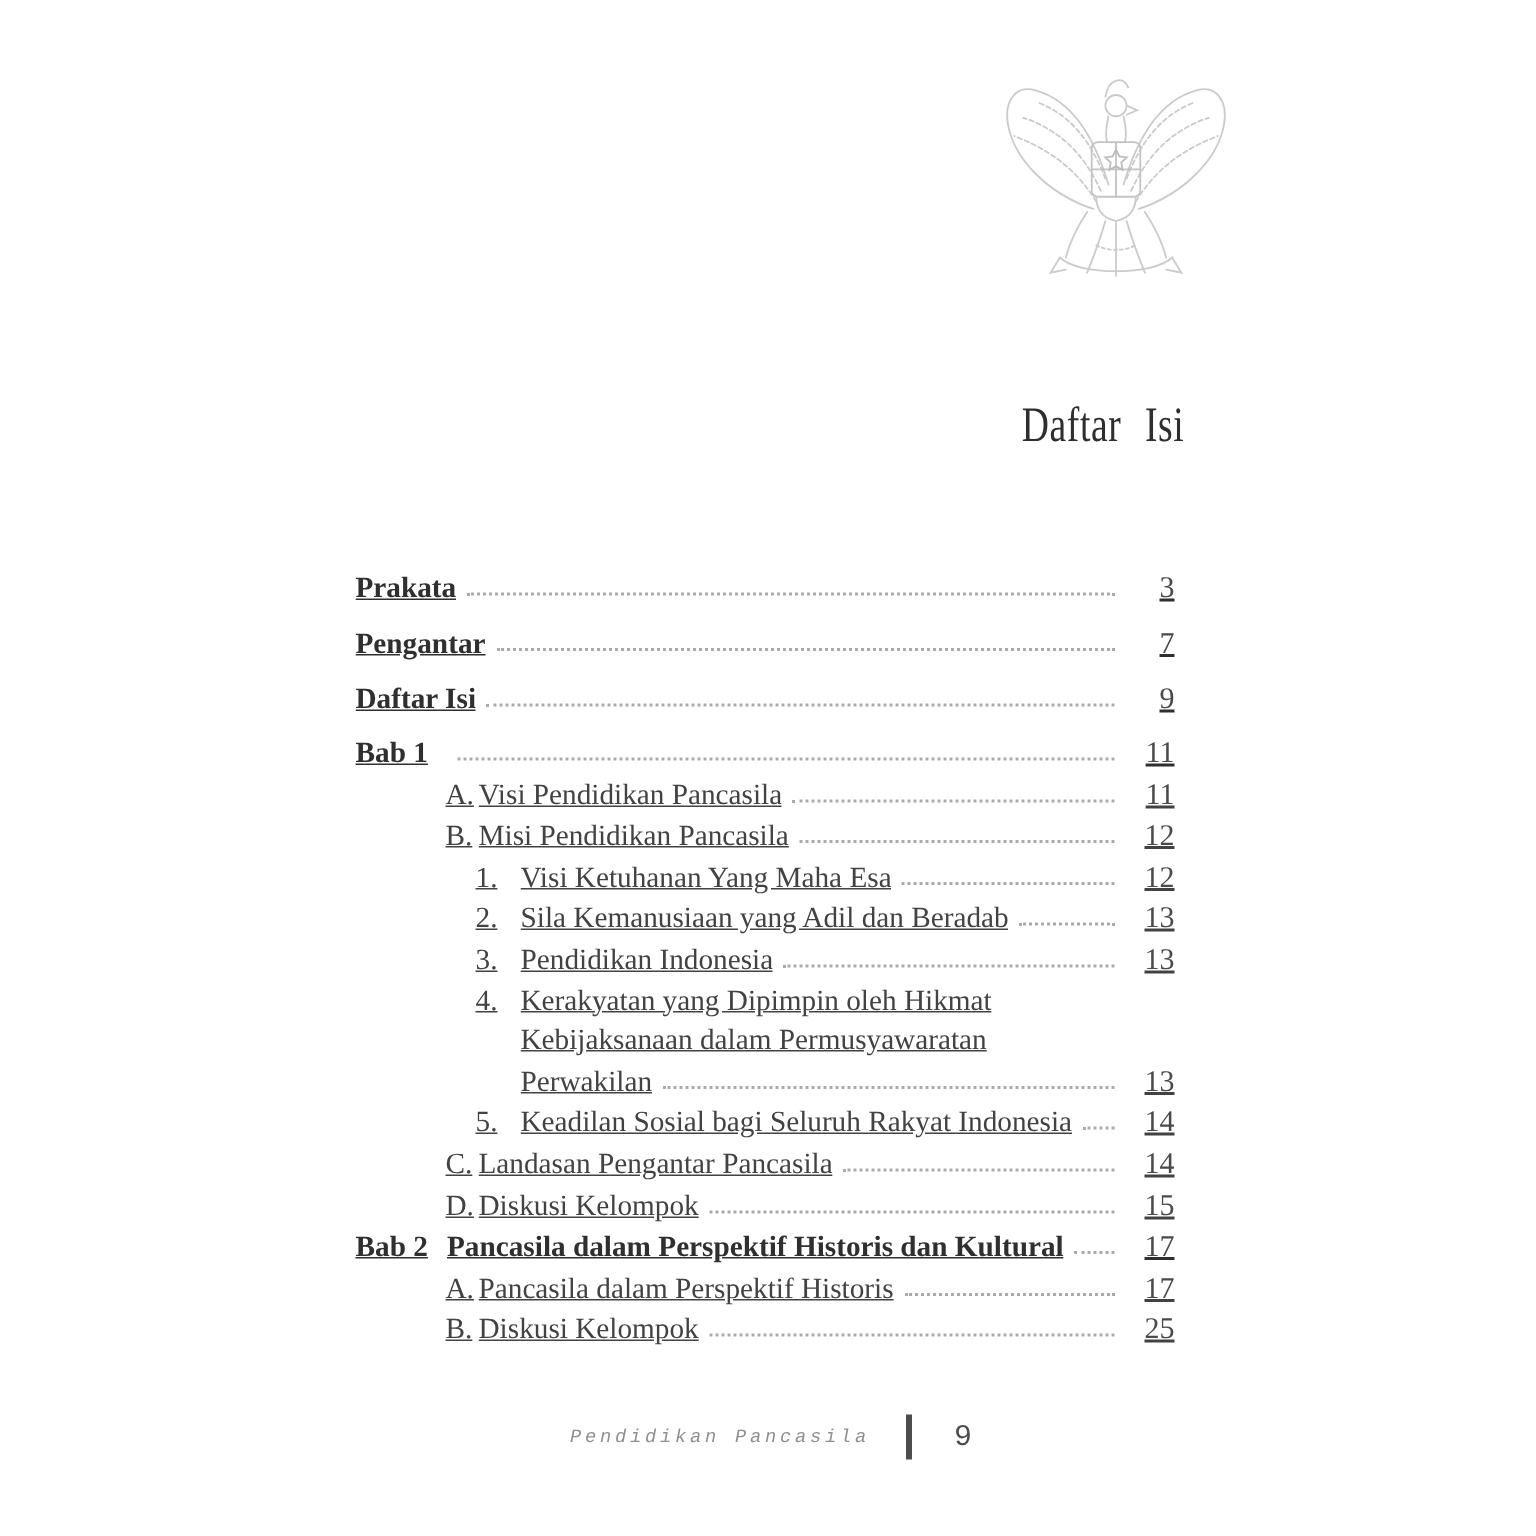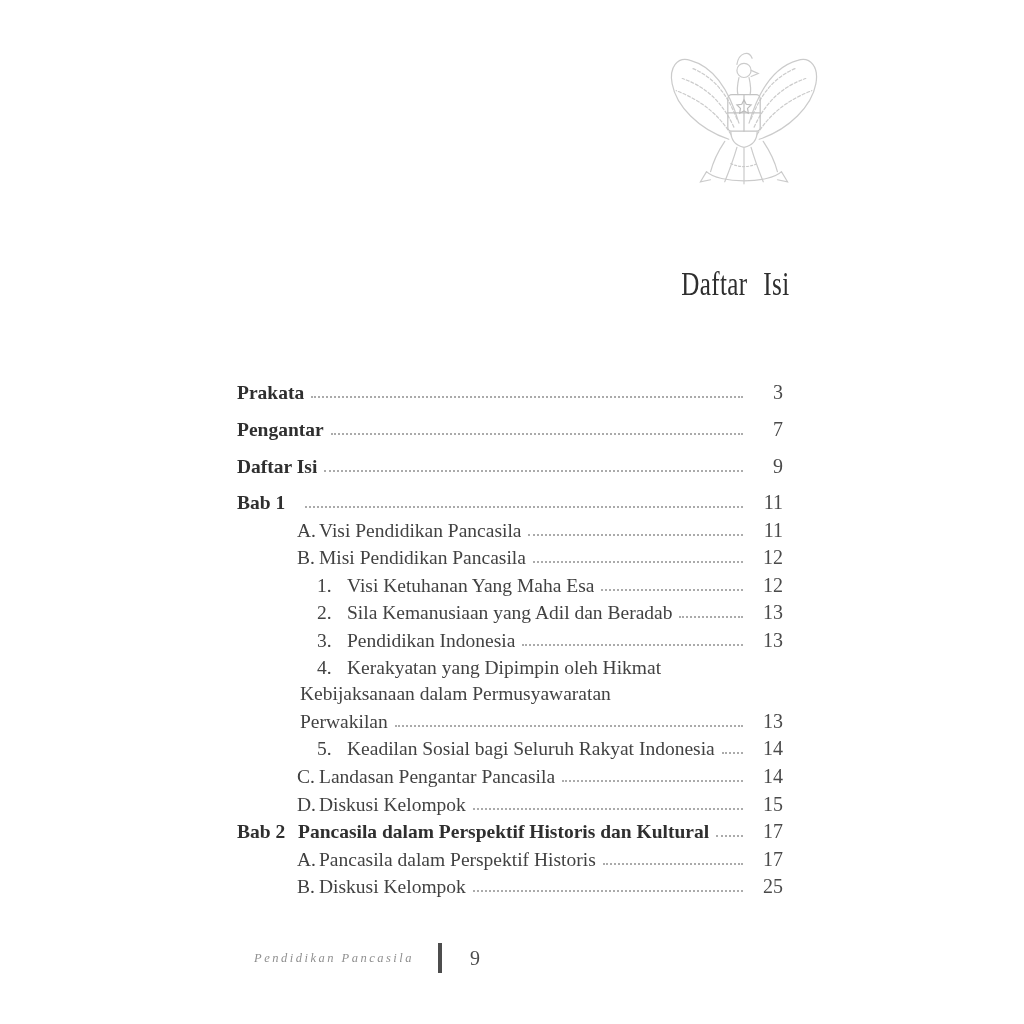--- a/index.html
+++ b/index.html
@@ -25,45 +25,45 @@
     letter-spacing:.5px; word-spacing:12px;
     white-space:nowrap;
     transform:scaleX(.76); transform-origin:100% 50%;
   }
 
   
   .toc {
     position:absolute; left:237px; top:374px; width:546px;
     font-size:19.5px; color:#424242;
   }
-  .row { display:flex; align-items:baseline; line-height:26.6px; }
+  .row { display:flex; align-items:baseline; line-height:26.6px;text-decoration:underline; }
   .row-main { line-height:36px; font-weight:bold; color:#2f2f2f; }
   .row-bab  { font-weight:bold; color:#2f2f2f; }
   .toc .row:nth-child(4) { margin-top:4px; }     
   .prefix { flex:0 0 auto; }
   .row-bab .prefix    { min-width:61px; }
   .row-letter .prefix { margin-left:60px; min-width:22px; }
   .row-number .prefix { margin-left:80px; min-width:30px; }
-  .row-cont .label    { margin-left:63px; }
+  .row-cont .label    { margin-left:110px; }
   .label { white-space:nowrap; flex:0 1 auto; overflow:hidden; }
   .leader {
     flex:1 1 auto; min-width:6px;
     border-bottom:2px dotted #ababab;
     margin:0 6px 0 7px;
     transform:translateY(-1px);
   }
   .pagenum {
     flex:0 0 auto; min-width:34px; text-align:right;
     font-weight:normal; color:#4a4a4a; font-size:20px;
   }
 
   
   .footer {
-    position:absolute; left:254px; top:941px; width:546px; height:34px;
-    display:flex; justify-content:flex-start; align-items:center;
+    position:absolute; left:241px; top:941px; width:546px; height:34px;
+    display:flex; justify-content:center; align-items:center;font-family:Liberation Mono, monospace;
   }
   .footer-title {
     font-style:italic; font-size:12.5px; letter-spacing:2.5px;
     color:#8f8f8f; white-space:nowrap;
   }
   .footer-bar {
     width:4px; height:30px; background:#4d4d4d;
     margin-left:24px; margin-right:28px;
   }
   .footer-page { font-size:20px; color:#4c4c4c; }

